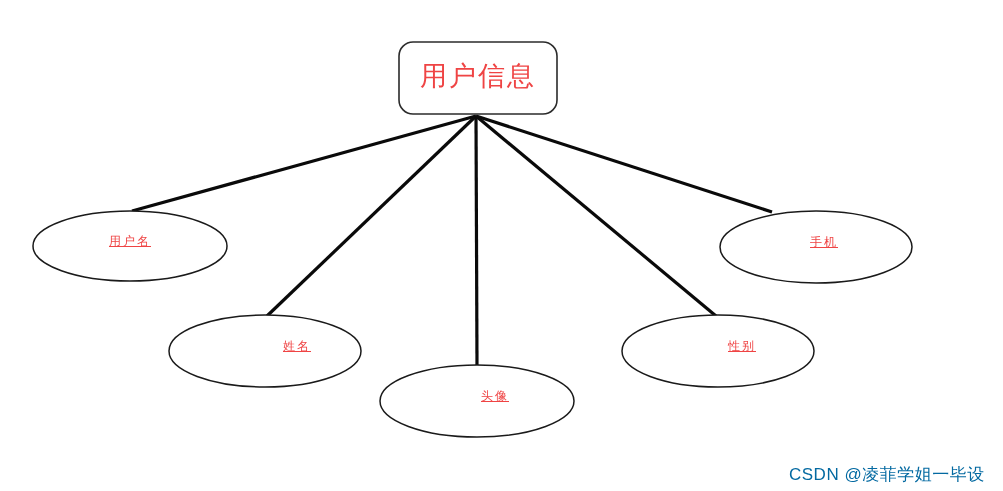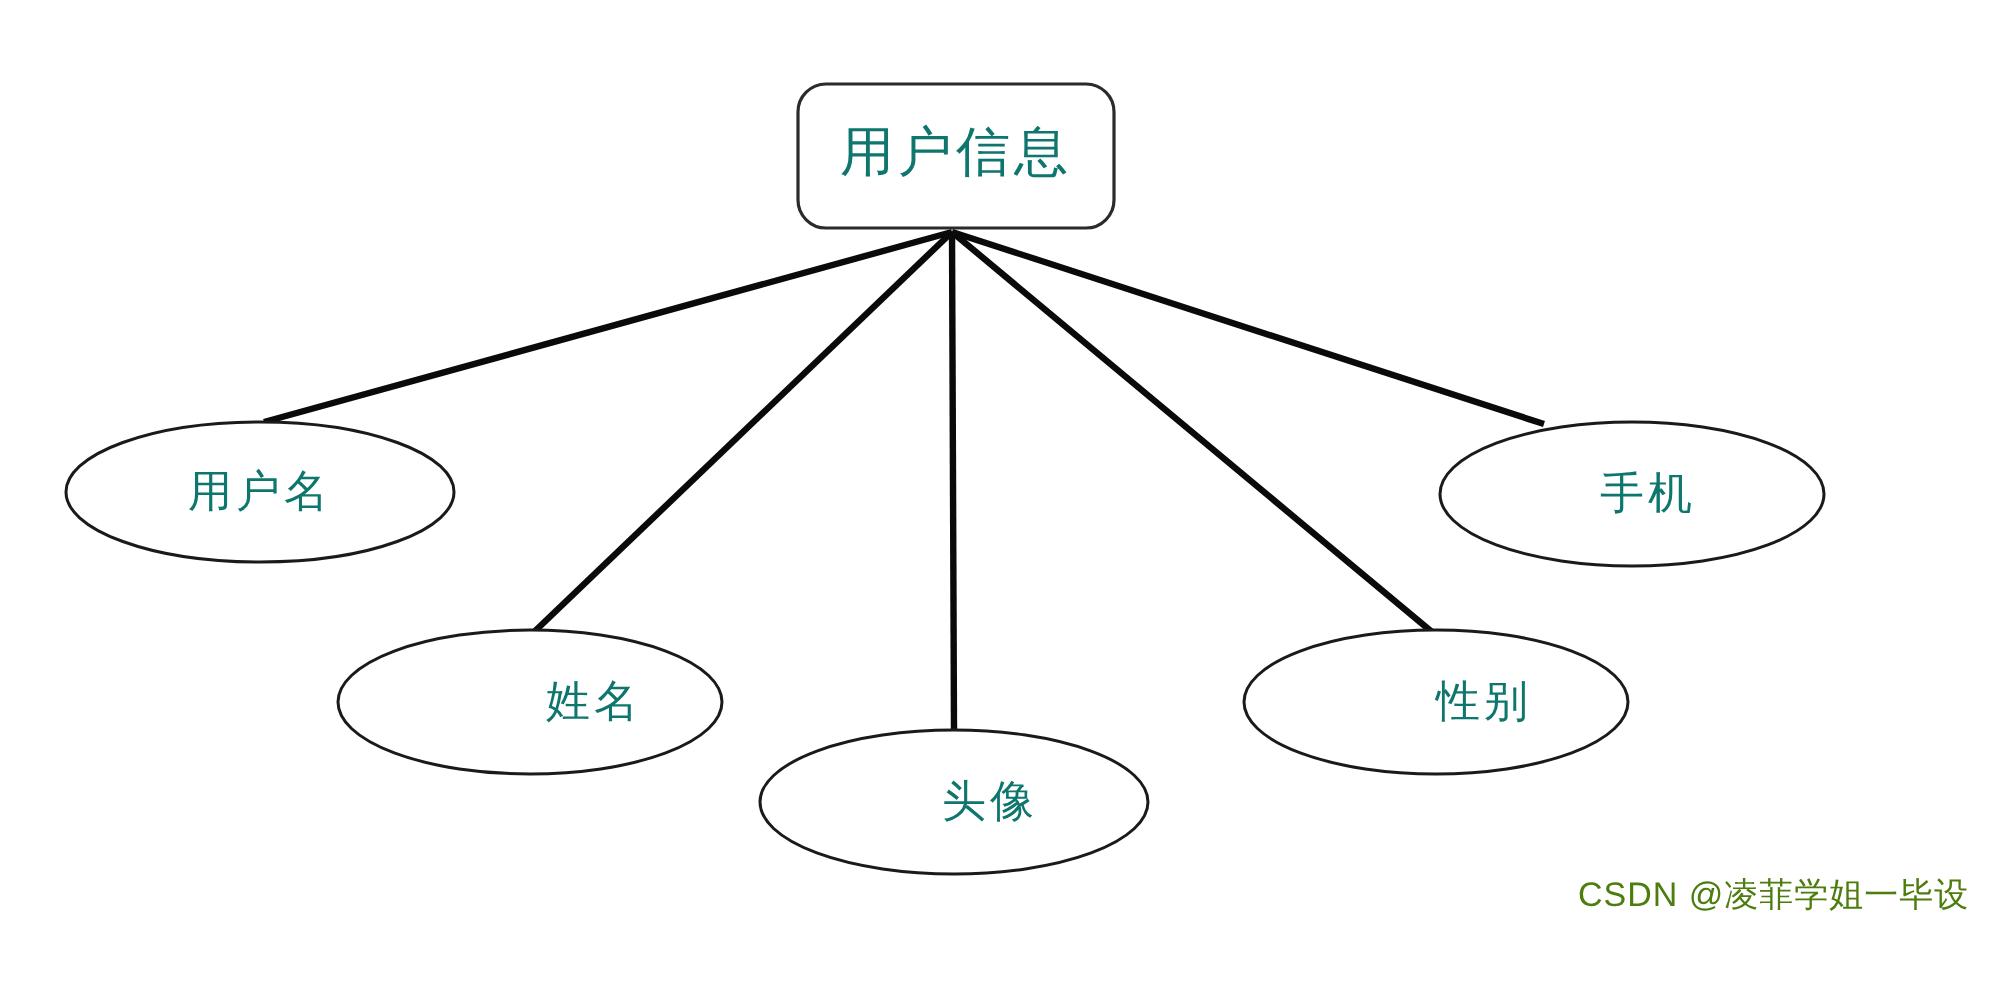--- a/index.html
+++ b/index.html
@@ -33,34 +33,35 @@
     stroke-width: 1.5;
   }
   .entity-shape {
     fill: #ffffff;
     stroke: #2b2b2b;
     stroke-width: 1.6;
   }
   .node-label {
     position: absolute;
     text-align: center;
-    color: #0f766e;
+    color: #ef4444;
     white-space: nowrap;
     font-family: "Liberation Serif", "DejaVu Serif", serif;
     -webkit-font-smoothing: antialiased;
   }
   .entity-label {
     font-size: 27px;
     letter-spacing: 2px;
     line-height: 1;
   }
   .attr-label {
-    font-size: 22px;
+    font-size: 12px;
     letter-spacing: 2px;
     line-height: 1;
+    text-decoration: underline;
   }
   .watermark {
     position: absolute;
     color: #dcdcdc;
     font-size: 17px;
     letter-spacing: 0.5px;
     white-space: nowrap;
     font-family: "Liberation Sans", "DejaVu Sans", sans-serif;
   }
 </style>
@@ -91,15 +92,15 @@
 
   <div id="labels-layer">
     <div class="node-label entity-label" id="entity-label" style="left: 399px; top: 63px; width: 158px;">用户信息</div>
   <div class="node-label attr-label" style="left: 33px; top: 235px; width: 194px;">用户名</div>
       <div class="node-label attr-label" style="left: 169px; top: 340px; width: 192px; margin-left: 32px;">姓名</div>
       <div class="node-label attr-label" style="left: 392px; top: 390px; width: 206px;">头像</div>
       <div class="node-label attr-label" style="left: 646px; top: 340px; width: 192px;">性别</div>
       <div class="node-label attr-label" style="left: 728px; top: 236px; width: 192px;">手机</div>
     </div>
 
-  <div class="watermark" style="left: 789px; top: 436px; color: #4d7c0f;">CSDN @凌菲学姐一毕设</div>
+  <div class="watermark" style="left: 789px; top: 463px; color: #0369a1;">CSDN @凌菲学姐一毕设</div>
 
 </div>
 
 </body></html>

